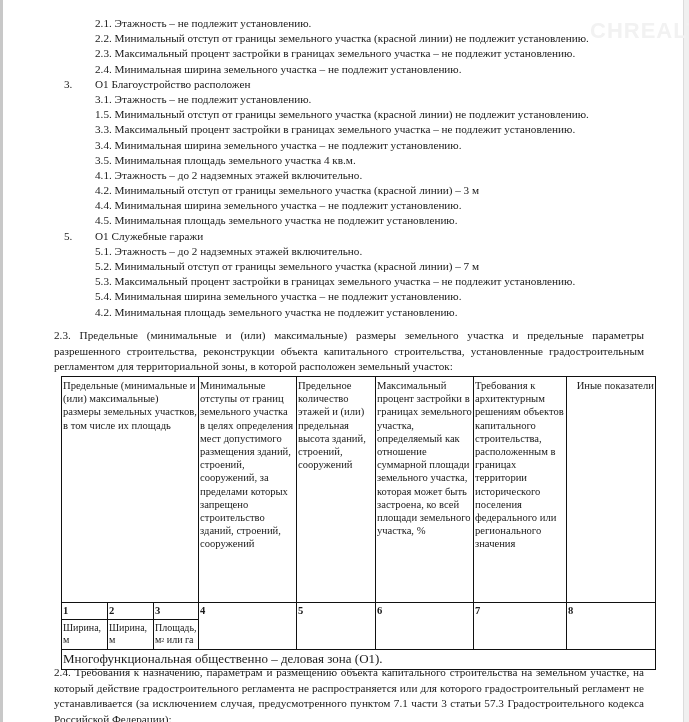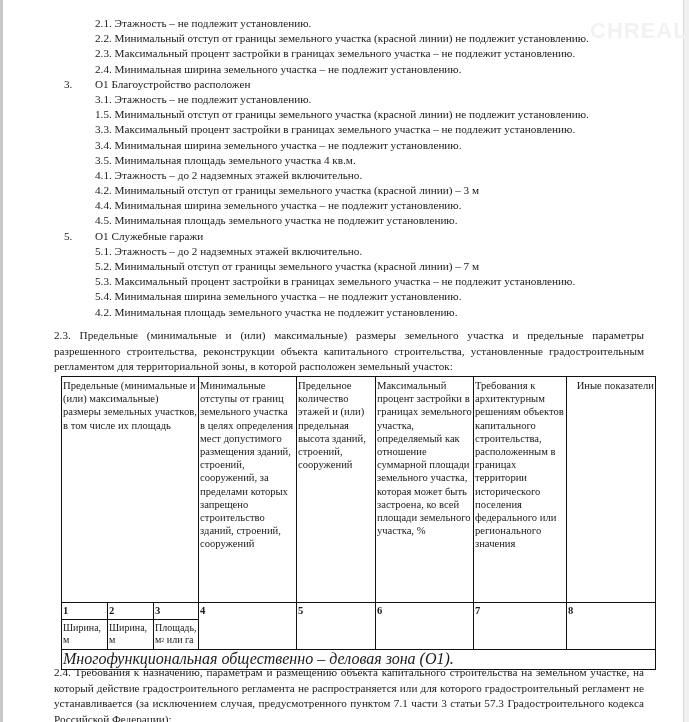--- a/index.html
+++ b/index.html
@@ -41,21 +41,21 @@
   }
   table.reg td {
     border: 1px solid #111;
     vertical-align: top; 
     padding: 2px 1px;
     word-wrap: break-word;
   }
   .hdr td { height: 221px; }
   .nums td { font-weight: bold; height: 11px; padding: 0 1px; line-height: 12px; }
   .units td { height: 25px; padding: 0 1px; line-height: 12px; font-size: 10px; }
-  .zone td { text-align: left; height: 15px; padding: 0 3px; font-size: 16px; font-style: italic; }
+  .zone td { text-align: left; height: 15px; padding: 0 3px; font-size: 13px; }
   sup { font-size: 6px; vertical-align: top; }
 </style>
 </head>
 <body>
 
 <div class="left-edge"></div>
 <div class="right-edge"></div>
 
 <div class="page">
   <div class="watermark">CHREALT</div>

